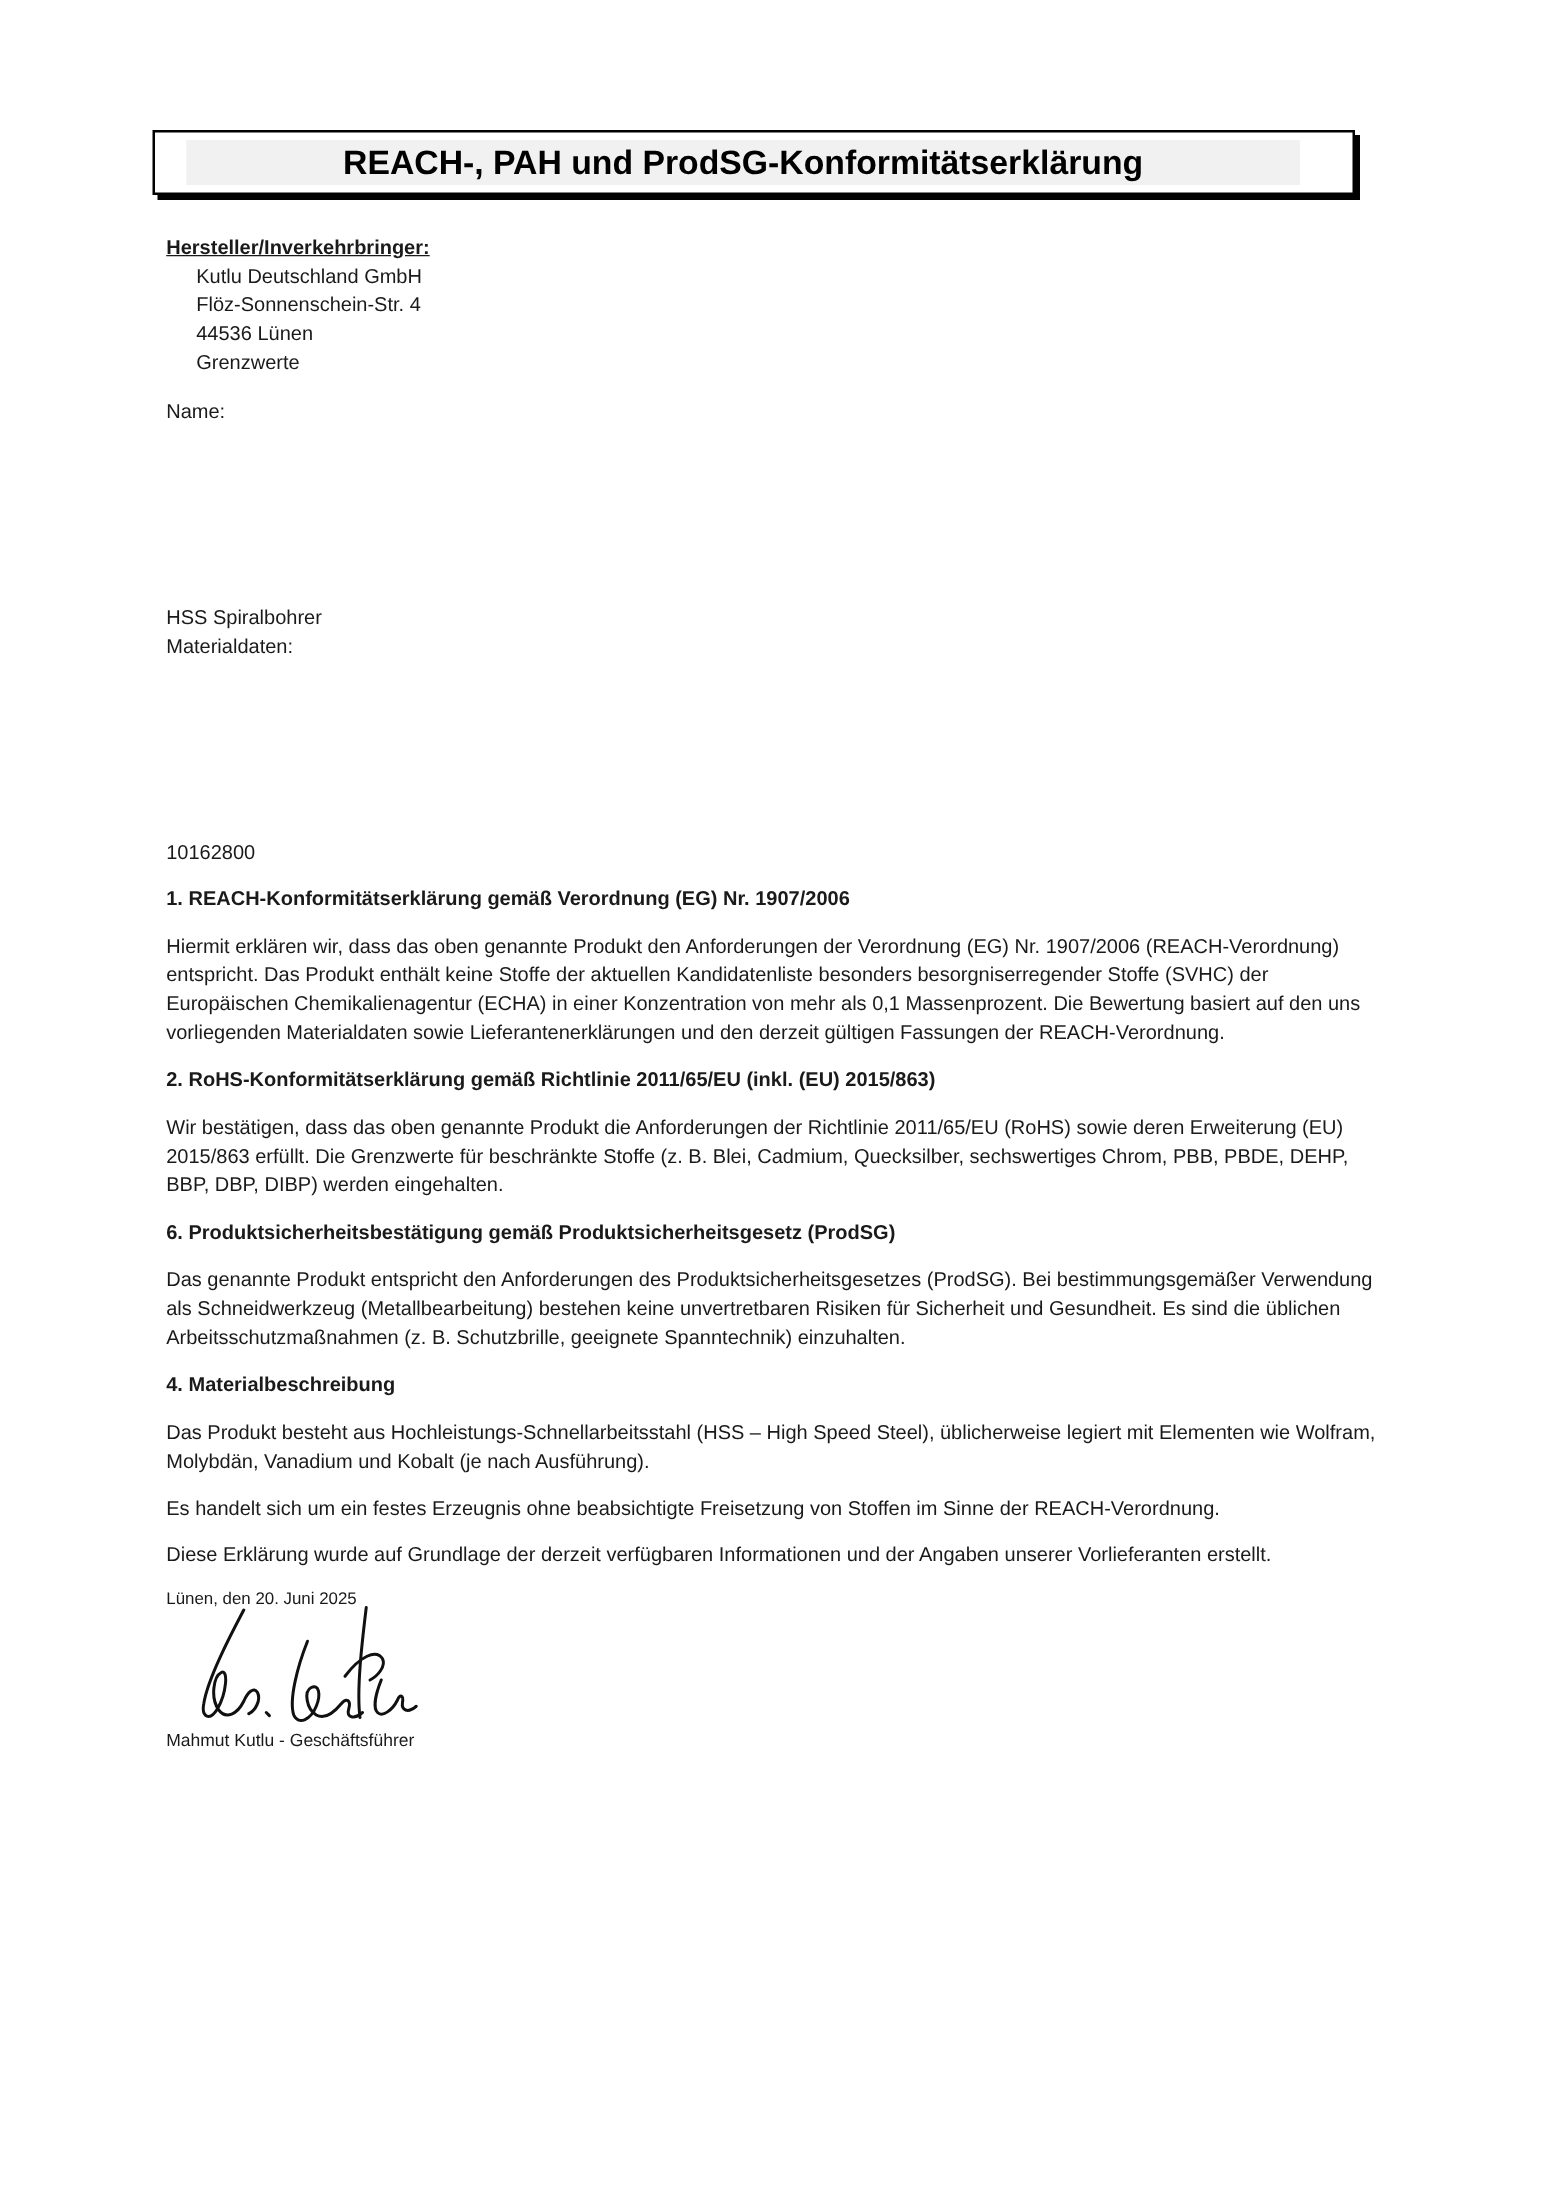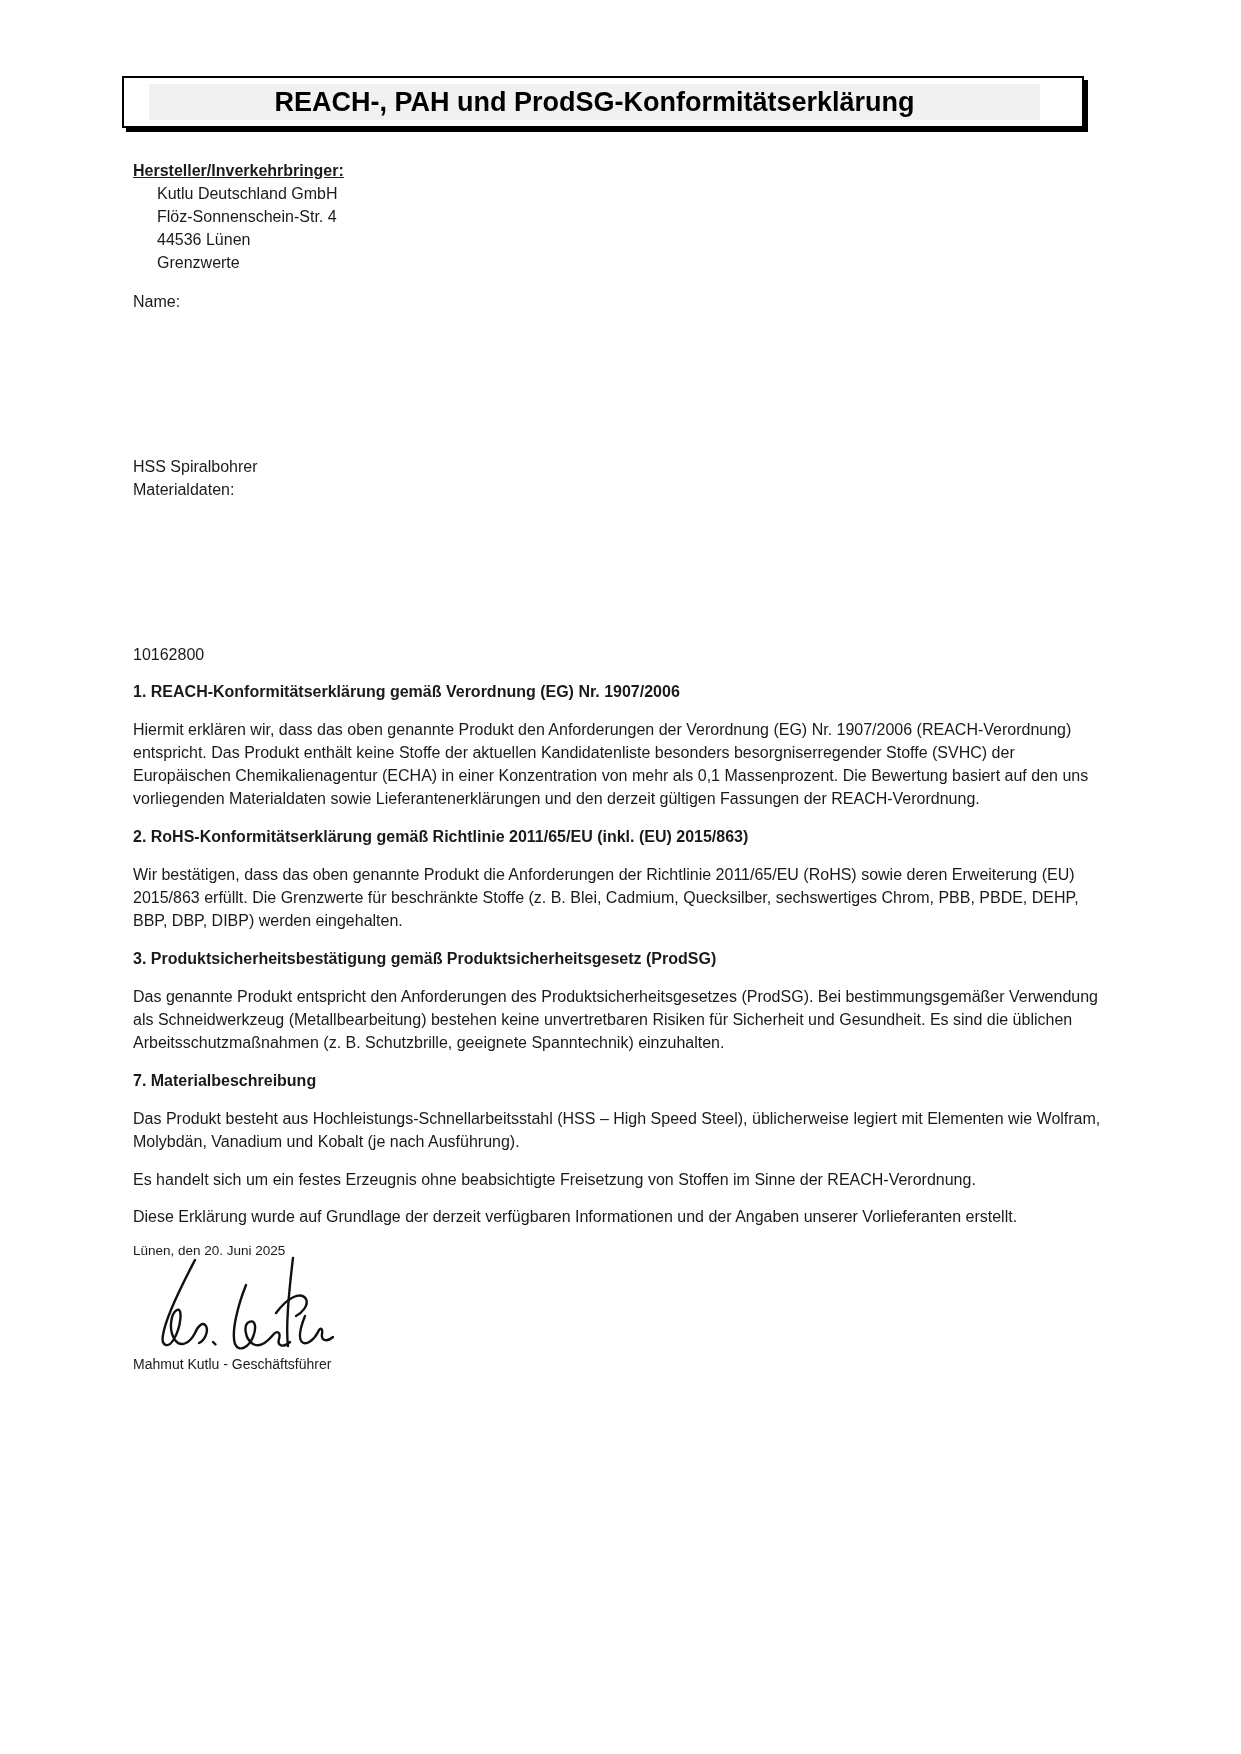--- a/index.html
+++ b/index.html
@@ -11,21 +11,21 @@
     height: 1754px;
     background: #ffffff;
     font-family: "Liberation Sans", "DejaVu Sans", sans-serif;
     color: #1a1a1a;
     overflow: hidden;
   }
   .page {
     box-sizing: border-box;
     width: 1241px;
     height: 1754px;
-    padding: 76px 134px 0 133px;
+    padding: 104px 134px 0 133px;
   }
   
   .title-box {
     box-sizing: border-box;
     width: 962px;
     height: 52px;
     margin-left: -11px;
     border: 2px solid #000;
     box-shadow: 4px 4px 0 #000;
     display: flex;
@@ -121,26 +121,26 @@
       <div class="section-heading">1. REACH-Konformitätserklärung gemäß Verordnung (EG) Nr. 1907/2006</div>
       <p>Hiermit erklären wir, dass das oben genannte Produkt den Anforderungen der Verordnung (EG) Nr. 1907/2006 (REACH-Verordnung) entspricht. Das Produkt enthält keine Stoffe der aktuellen Kandidatenliste besonders besorgniserregender Stoffe (SVHC) der Europäischen Chemikalienagentur (ECHA) in einer Konzentration von mehr als 0,1 Massenprozent. Die Bewertung basiert auf den uns vorliegenden Materialdaten sowie Lieferantenerklärungen und den derzeit gültigen Fassungen der REACH-Verordnung.</p>
     </div>
 
     <div class="section">
       <div class="section-heading">2. RoHS-Konformitätserklärung gemäß Richtlinie 2011/65/EU (inkl. (EU) 2015/863)</div>
       <p>Wir bestätigen, dass das oben genannte Produkt die Anforderungen der Richtlinie 2011/65/EU (RoHS) sowie deren Erweiterung (EU) 2015/863 erfüllt. Die Grenzwerte für beschränkte Stoffe (z. B. Blei, Cadmium, Quecksilber, sechswertiges Chrom, PBB, PBDE, DEHP, BBP, DBP, DIBP) werden eingehalten.</p>
     </div>
 
     <div class="section">
-      <div class="section-heading">3. Produktsicherheitsbestätigung gemäß Produktsicherheitsgesetz (ProdSG)</div>
+      <div class="section-heading">6. Produktsicherheitsbestätigung gemäß Produktsicherheitsgesetz (ProdSG)</div>
       <p>Das genannte Produkt entspricht den Anforderungen des Produktsicherheitsgesetzes (ProdSG). Bei bestimmungsgemäßer Verwendung als Schneidwerkzeug (Metallbearbeitung) bestehen keine unvertretbaren Risiken für Sicherheit und Gesundheit. Es sind die üblichen Arbeitsschutzmaßnahmen (z. B. Schutzbrille, geeignete Spanntechnik) einzuhalten.</p>
     </div>
 
     <div class="section">
-      <div class="section-heading">7. Materialbeschreibung</div>
+      <div class="section-heading">4. Materialbeschreibung</div>
       <p>Das Produkt besteht aus Hochleistungs-Schnellarbeitsstahl (HSS – High Speed Steel), üblicherweise legiert mit Elementen wie Wolfram, Molybdän, Vanadium und Kobalt (je nach Ausführung).</p>
     </div>
 
     <p>Es handelt sich um ein festes Erzeugnis ohne beabsichtigte Freisetzung von Stoffen im Sinne der REACH-Verordnung.</p>
     <p>Diese Erklärung wurde auf Grundlage der derzeit verfügbaren Informationen und der Angaben unserer Vorlieferanten erstellt.</p>
 
     <div class="date-line">Lünen, den 20. Juni 2025</div>
 
     <div class="signature-wrap">
       <svg width="200" height="98" viewBox="0 0 200 98" xmlns="http://www.w3.org/2000/svg" fill="none" stroke="#111" stroke-width="2.4" stroke-linecap="round" stroke-linejoin="round">

